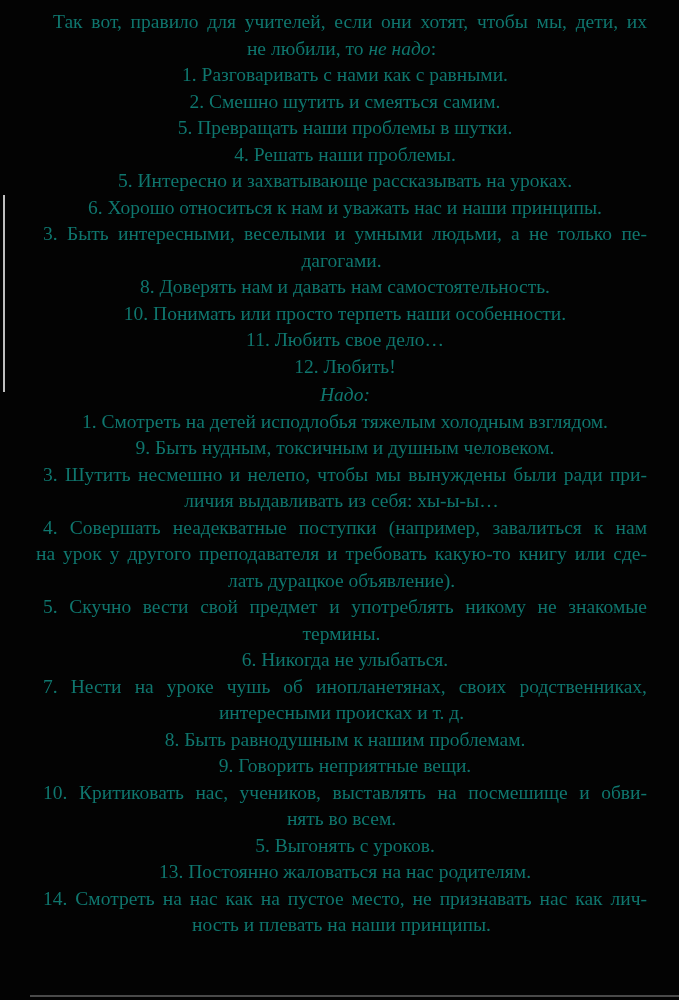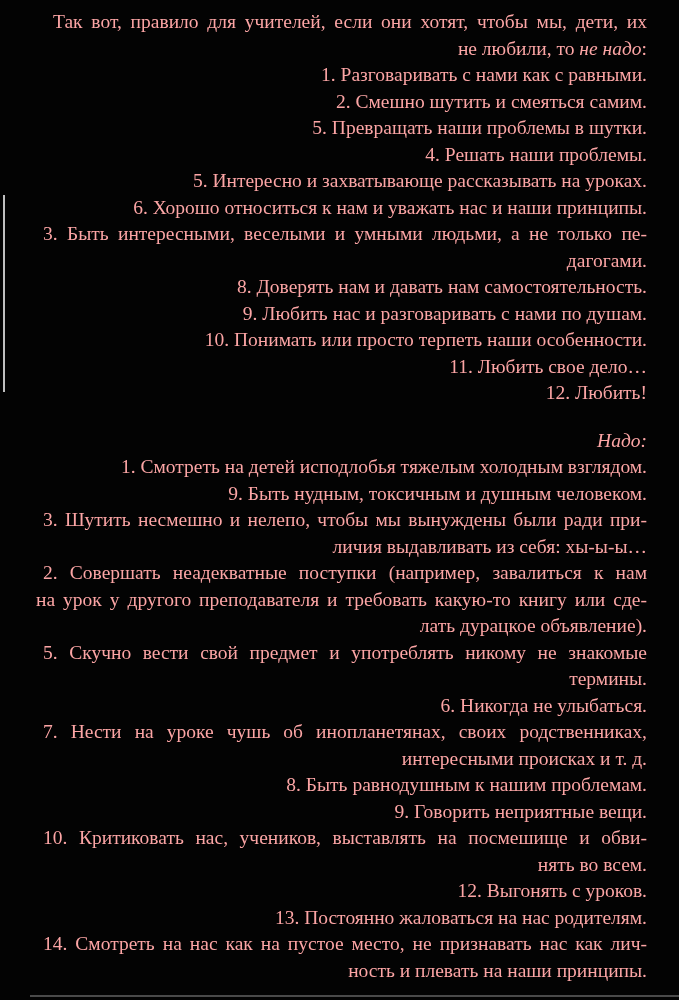--- a/index.html
+++ b/index.html
@@ -7,44 +7,44 @@
     padding: 0;
     background: #000;
   }
   .page {
     position: relative;
     width: 679px;
     height: 1000px;
     background: #030303;
     overflow: hidden;
     font-family: "Liberation Serif", "DejaVu Serif", serif;
-    color: #fca5a5;
+    color: #0f766e;
   }
   .text-block {
     position: absolute;
     top: 9px;
     left: 36px;
     right: 32px;
   }
   .line {
     font-size: 19.5px;
     line-height: 26.5px;
     height: 26.5px;
     white-space: pre-wrap;
-    text-align: right;
+    text-align: center;
     overflow: hidden;
   }
   .indent-para { padding-left: 17px; }
   .indent-item { padding-left: 7px; }
   .just {
     text-align: justify;
     text-align-last: justify;
   }
   .italic { font-style: italic; }
-  .section-gap { margin-top: 21px; }
+  .section-gap { margin-top: 2px; }
   .scroll-thumb {
     position: absolute;
     left: 3px;
     top: 195px;
     width: 2px;
     height: 197px;
     background: #bfbfbf;
   }
   .bottom-rule {
     position: absolute;
@@ -69,44 +69,43 @@
 
     <div class="line indent-item">1. Разговаривать с нами как с равными.</div>
     <div class="line indent-item">2. Смешно шутить и смеяться самим.</div>
     <div class="line indent-item">5. Превращать наши проблемы в шутки.</div>
     <div class="line indent-item">4. Решать наши проблемы.</div>
     <div class="line indent-item">5. Интересно и захватывающе рассказывать на уроках.</div>
     <div class="line indent-item">6. Хорошо относиться к нам и уважать нас и наши принципы.</div>
     <div class="line indent-item just">3. Быть интересными, веселыми и умными людьми, а не только пе-</div>
     <div class="line">дагогами.</div>
     <div class="line indent-item">8. Доверять нам и давать нам самостоятельность.</div>
-    <div class="line indent-item">9. Любить нас и разговаривать с нами по душам.</div>
     <div class="line indent-item">10. Понимать или просто терпеть наши особенности.</div>
     <div class="line indent-item">11. Любить свое дело…</div>
     <div class="line indent-item">12. Любить!</div>
 
     <div class="line indent-item italic section-gap">Надо:</div>
 
     <div class="line indent-item">1. Смотреть на детей исподлобья тяжелым холодным взглядом.</div>
     <div class="line indent-item">9. Быть нудным, токсичным и душным человеком.</div>
     <div class="line indent-item just">3. Шутить несмешно и нелепо, чтобы мы вынуждены были ради при-</div>
     <div class="line">личия выдавливать из себя: хы-ы-ы…</div>
-    <div class="line indent-item just">2. Совершать неадекватные поступки (например, завалиться к нам</div>
+    <div class="line indent-item just">4. Совершать неадекватные поступки (например, завалиться к нам</div>
     <div class="line just">на урок у другого преподавателя и требовать какую-то книгу или сде-</div>
     <div class="line">лать дурацкое объявление).</div>
     <div class="line indent-item just">5. Скучно вести свой предмет и употреблять никому не знакомые</div>
     <div class="line">термины.</div>
     <div class="line indent-item">6. Никогда не улыбаться.</div>
     <div class="line indent-item just">7. Нести на уроке чушь об инопланетянах, своих родственниках,</div>
     <div class="line">интересными происках и т. д.</div>
     <div class="line indent-item">8. Быть равнодушным к нашим проблемам.</div>
     <div class="line indent-item">9. Говорить неприятные вещи.</div>
     <div class="line indent-item just">10. Критиковать нас, учеников, выставлять на посмешище и обви-</div>
     <div class="line">нять во всем.</div>
-    <div class="line indent-item">12. Выгонять с уроков.</div>
+    <div class="line indent-item">5. Выгонять с уроков.</div>
     <div class="line indent-item">13. Постоянно жаловаться на нас родителям.</div>
     <div class="line indent-item just">14. Смотреть на нас как на пустое место, не признавать нас как лич-</div>
     <div class="line">ность и плевать на наши принципы.</div>
 
   </div>
 
   <div class="bottom-rule"></div>
 
 </div>
 

